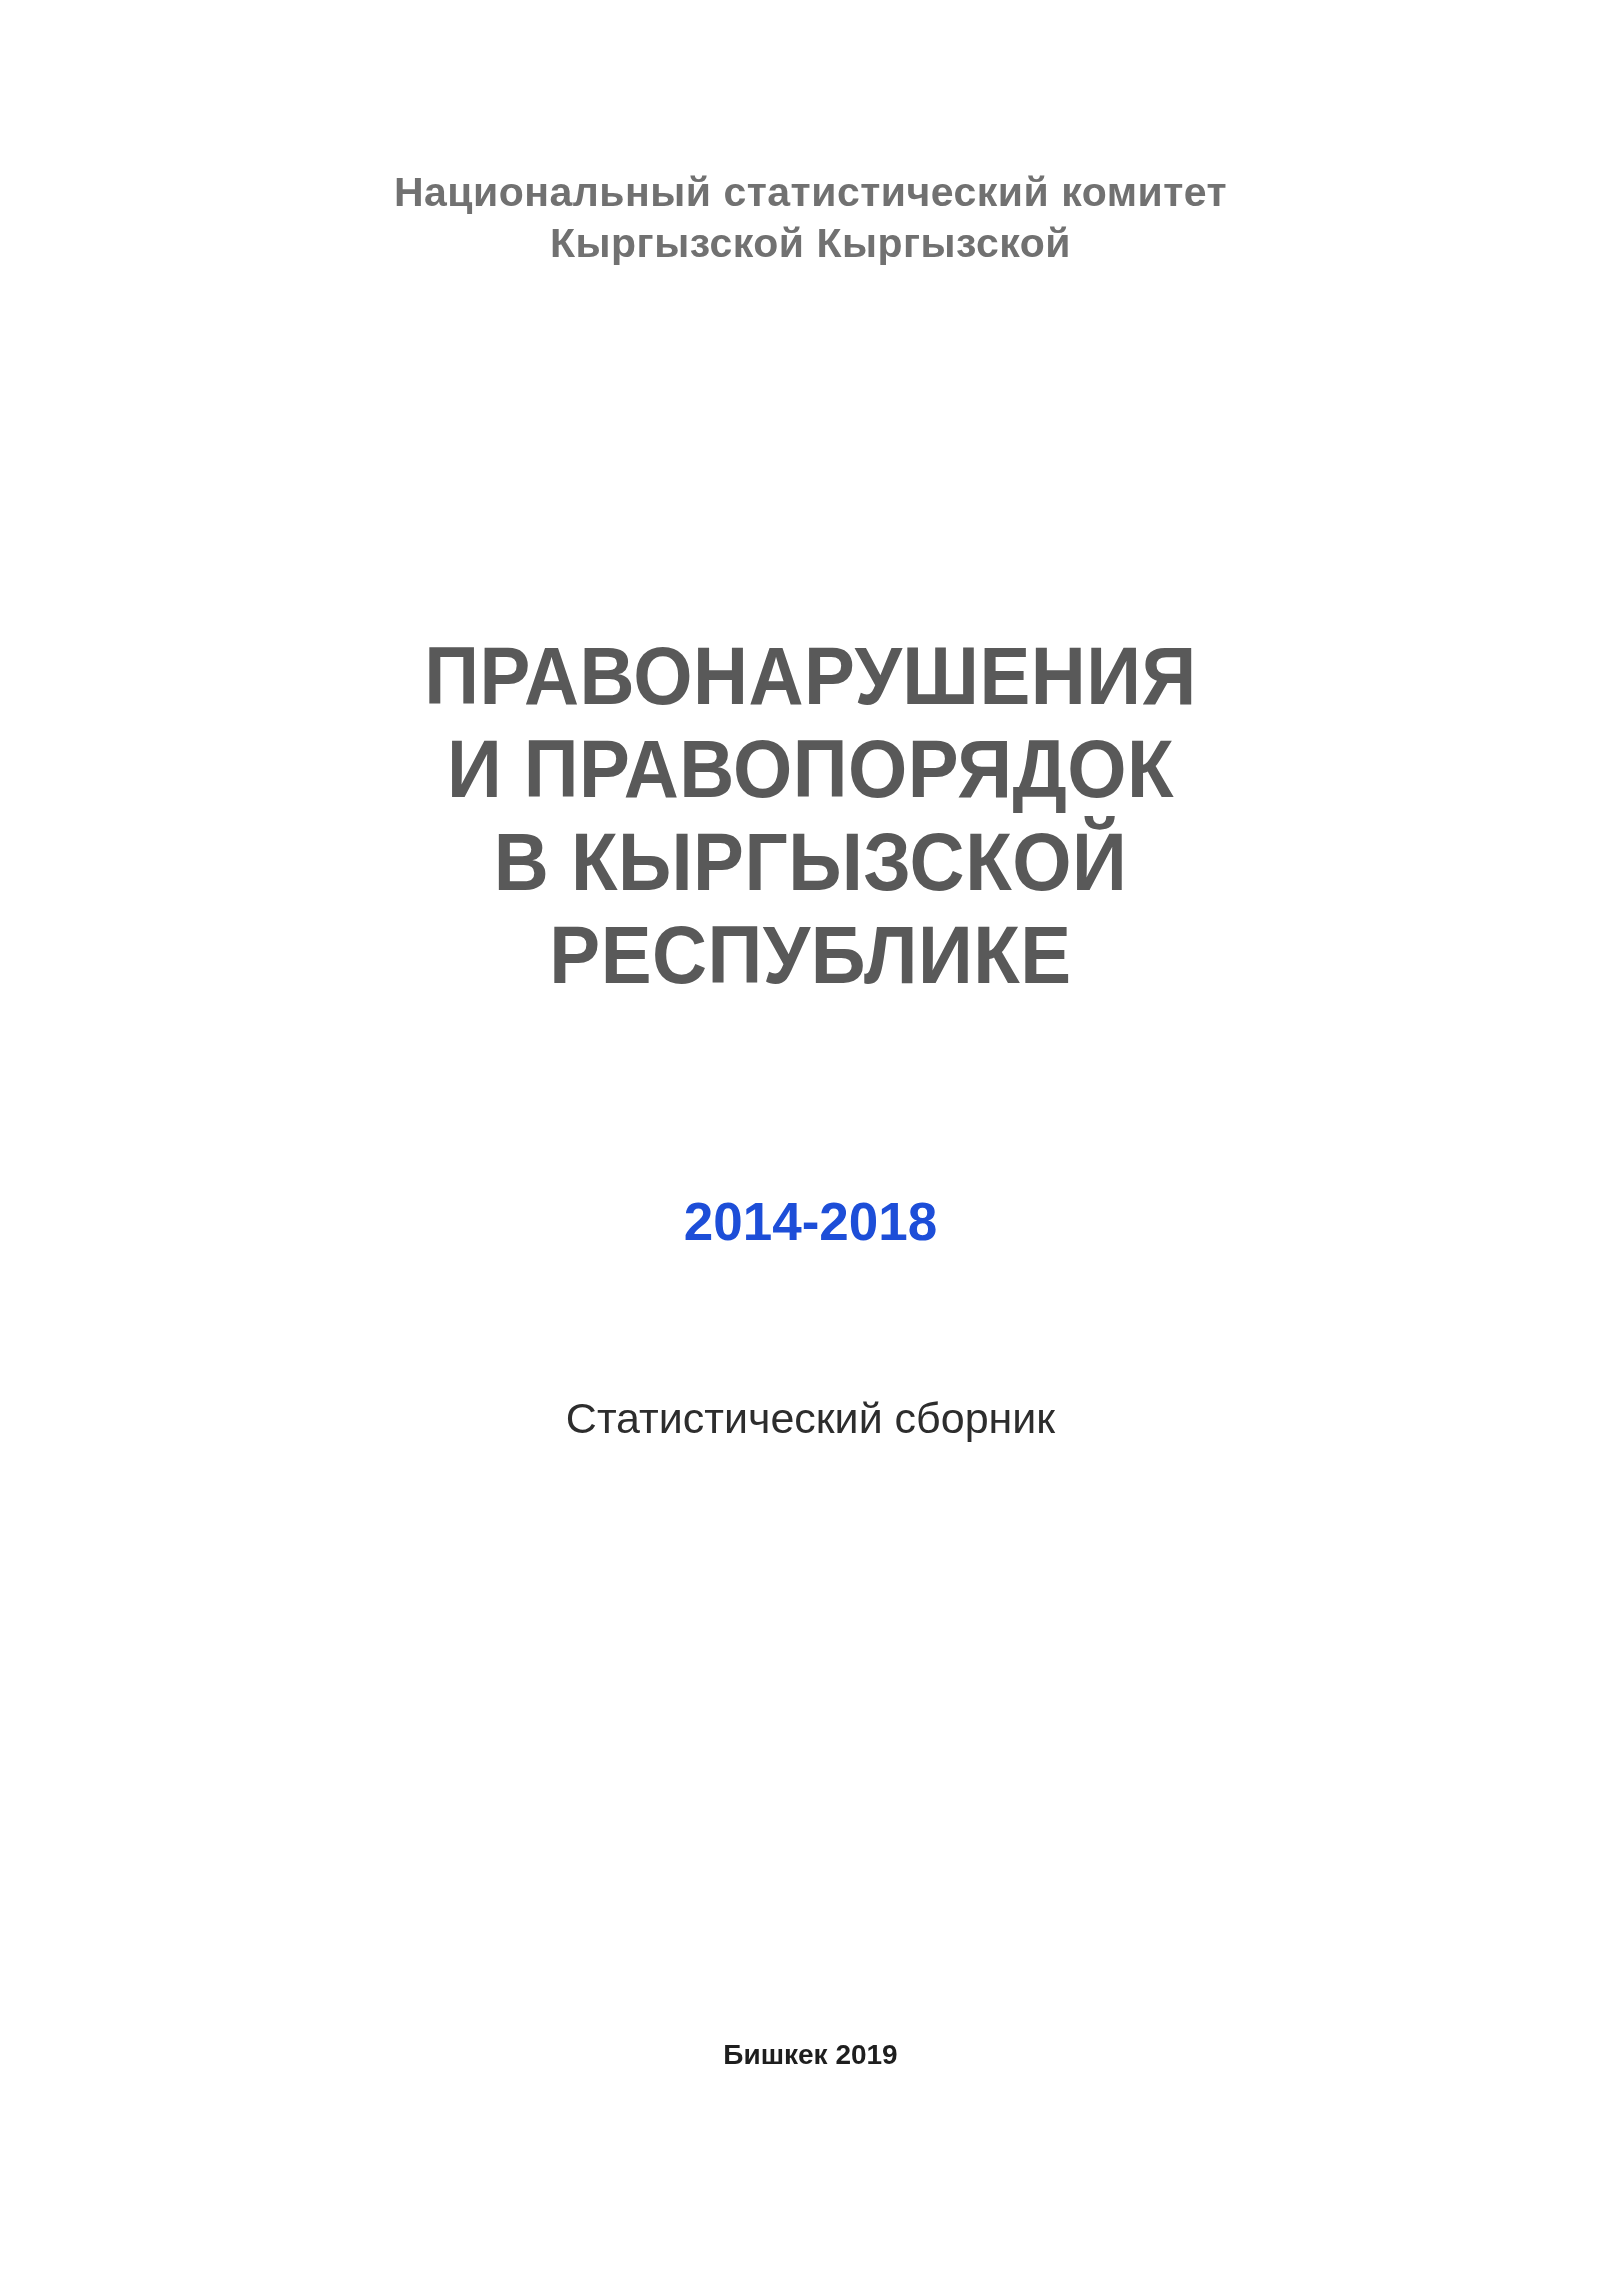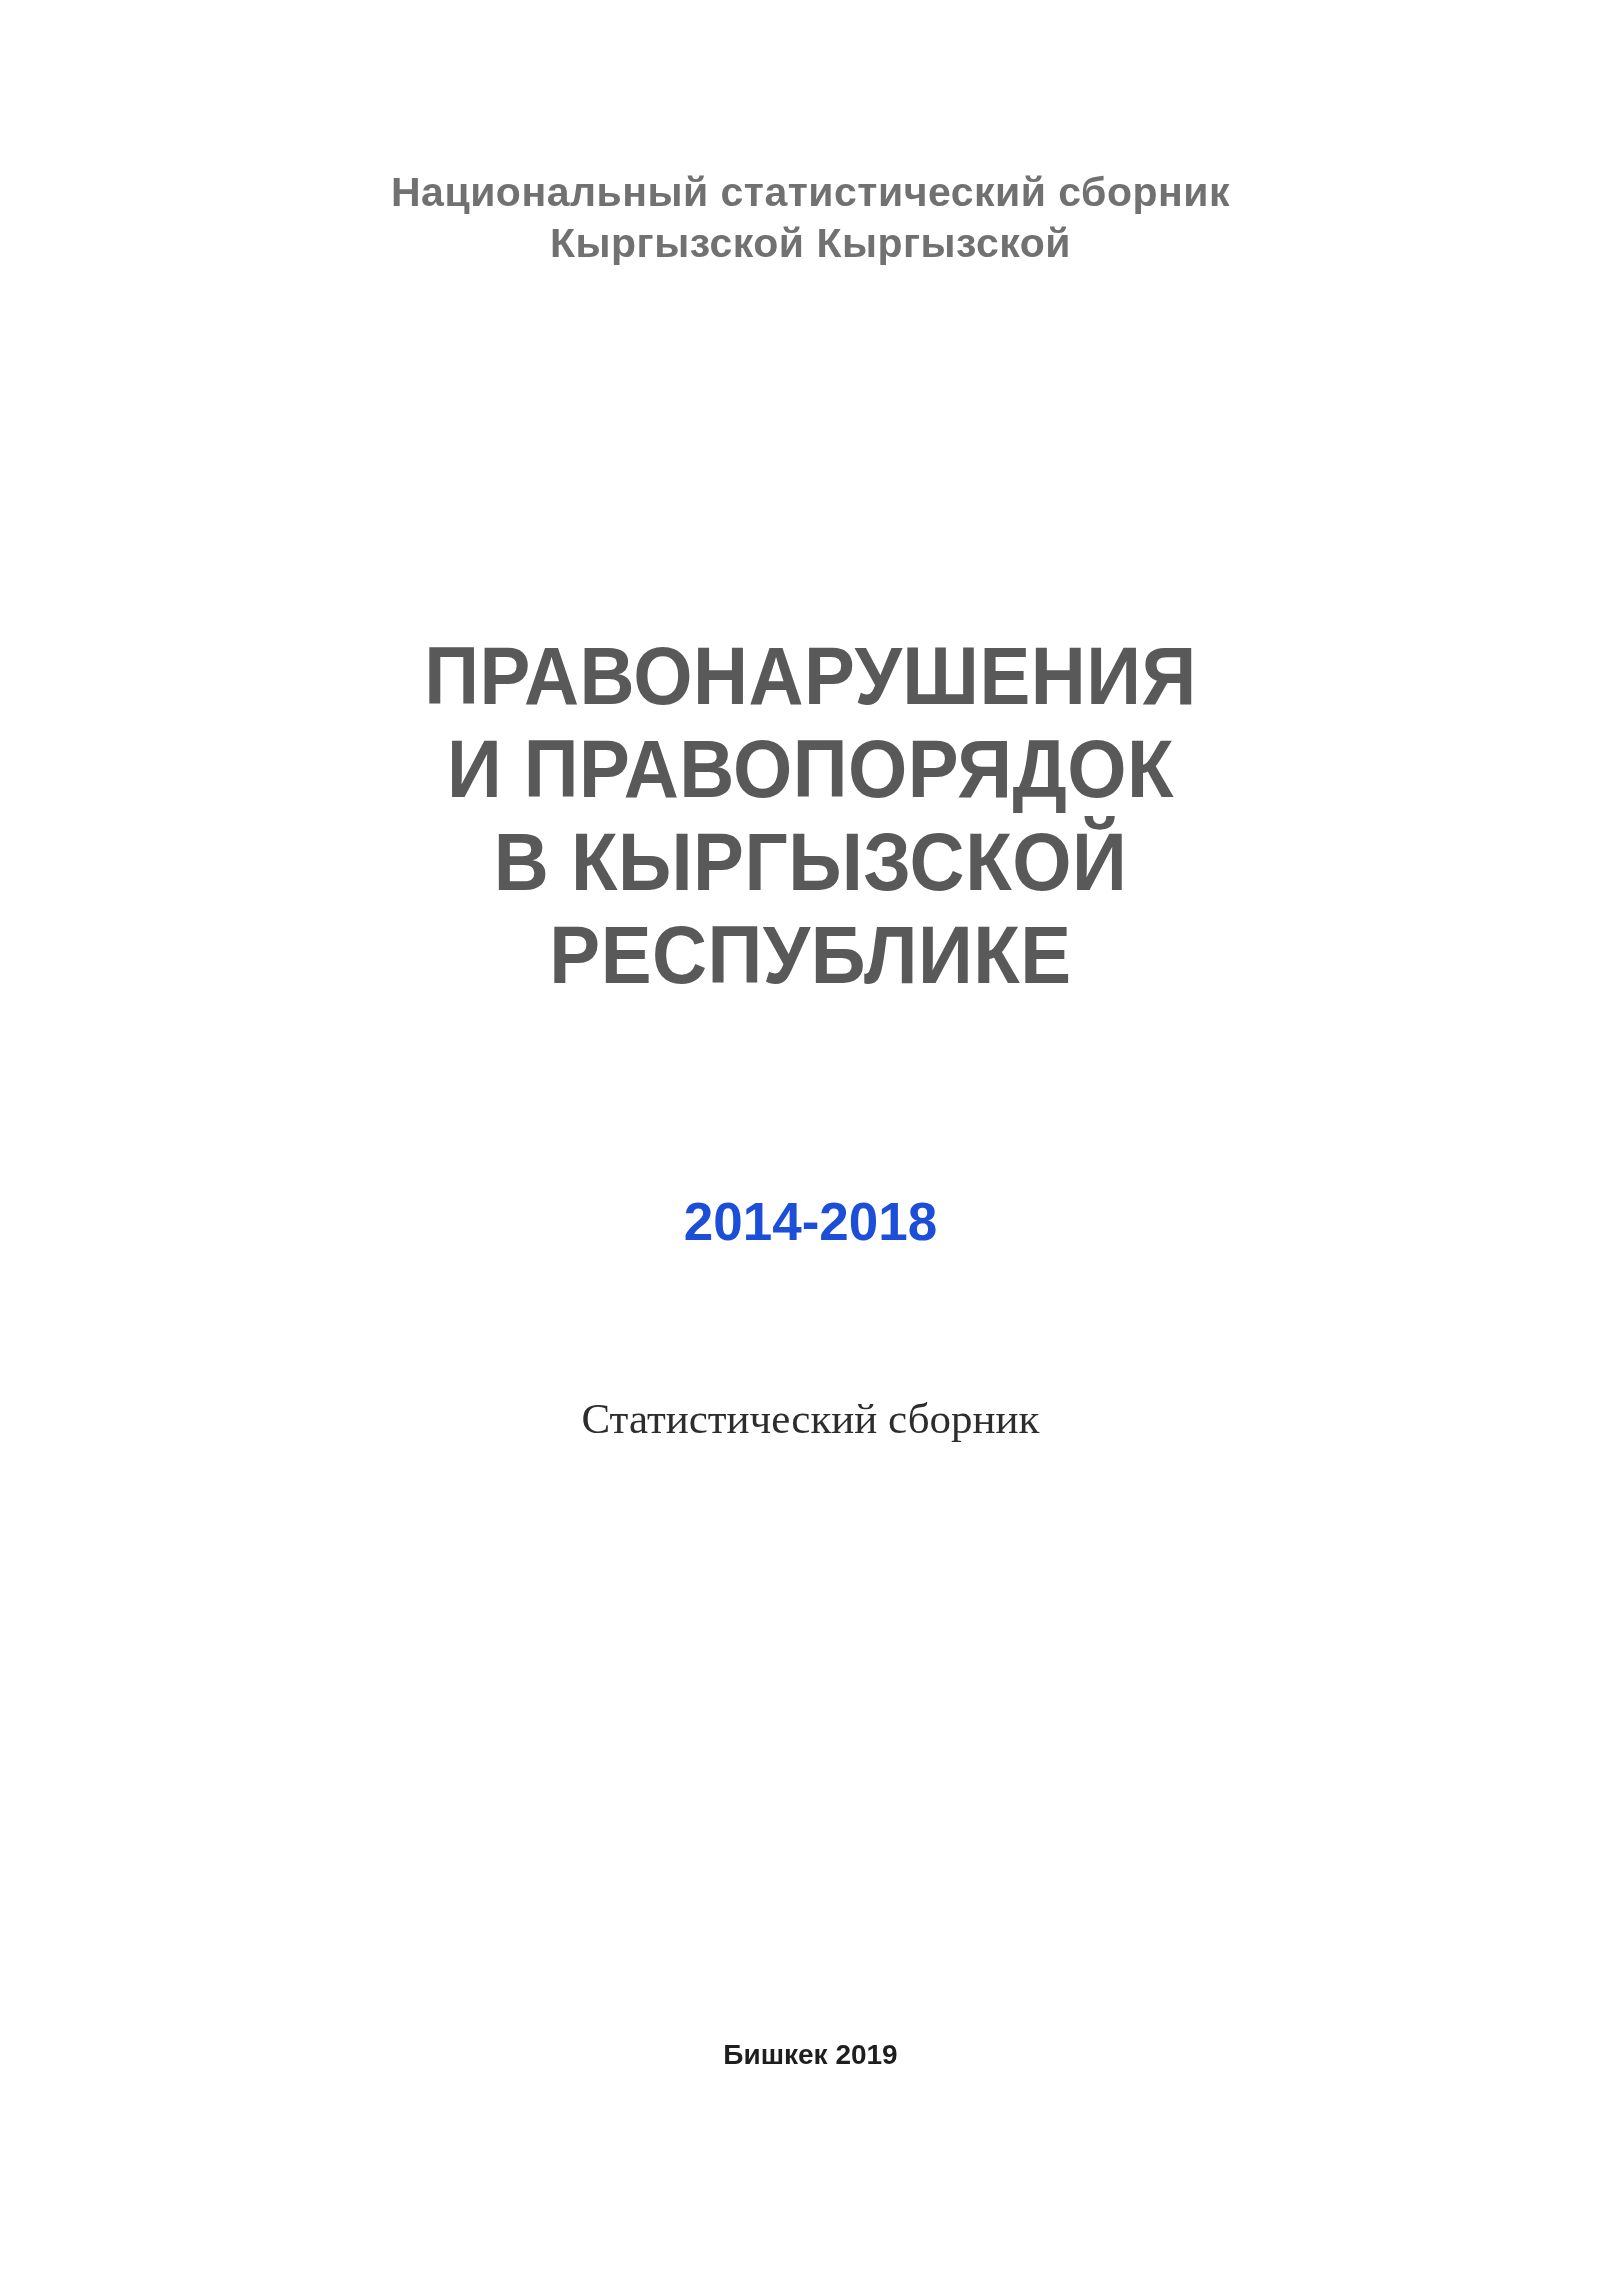--- a/index.html
+++ b/index.html
@@ -57,31 +57,31 @@
     line-height: 39px;
     font-weight: bold;
   }
 </style>
 </head>
 <body>
 
 <div class="page">
 
   <header class="centered publisher" style="color: rgb(113, 113, 113);">
-    <div>Национальный статистический сборник</div>
+    <div>Национальный статистический комитет</div>
     <div>Кыргызской Кыргызской</div>
   </header>
 
   <main class="centered title-block" style="color: rgb(89, 89, 89);">
     <div>ПРАВОНАРУШЕНИЯ</div>
     <div>И ПРАВОПОРЯДОК</div>
     <div>В КЫРГЫЗСКОЙ</div>
     <div>РЕСПУБЛИКЕ</div>
   </main>
 
   <div class="centered period" style="color: #1d4ed8;">2014-2018</div>
 
-  <div class="centered subtitle" style="color: rgb(45, 45, 45); font-family: Liberation Serif, serif;">Статистический сборник</div>
+  <div class="centered subtitle" style="color: rgb(45, 45, 45);">Статистический сборник</div>
 
   <footer class="centered imprint" style="color: rgb(30, 30, 30);">Бишкек 2019</footer>
 
 </div>
 
 
 </body></html>

